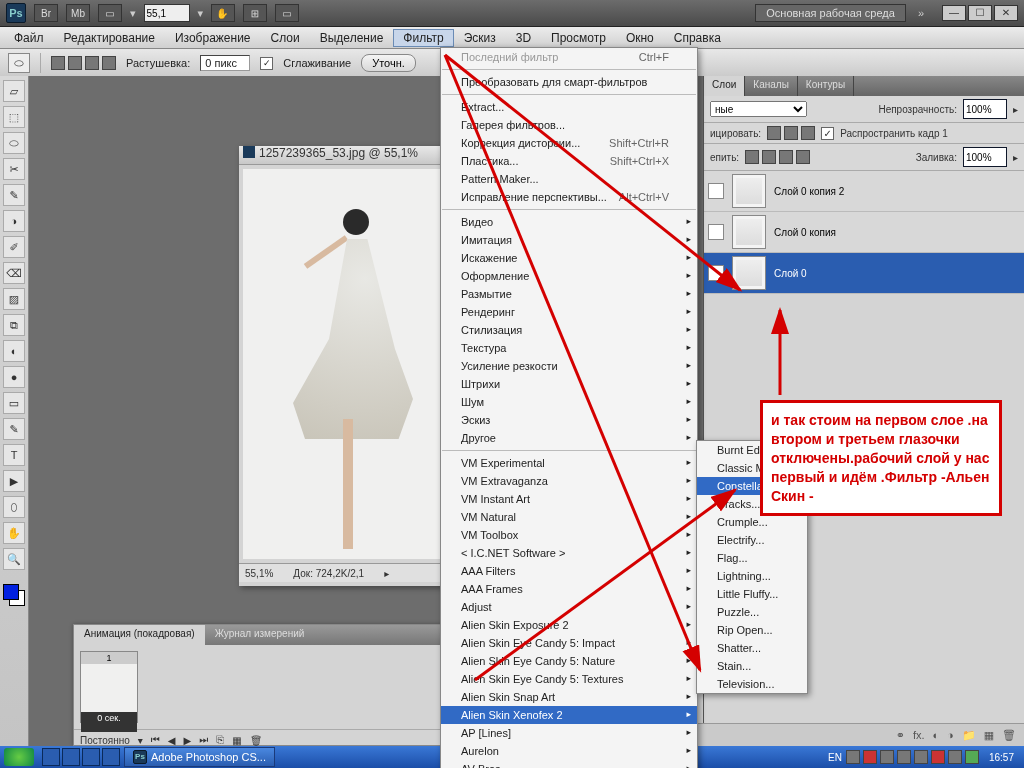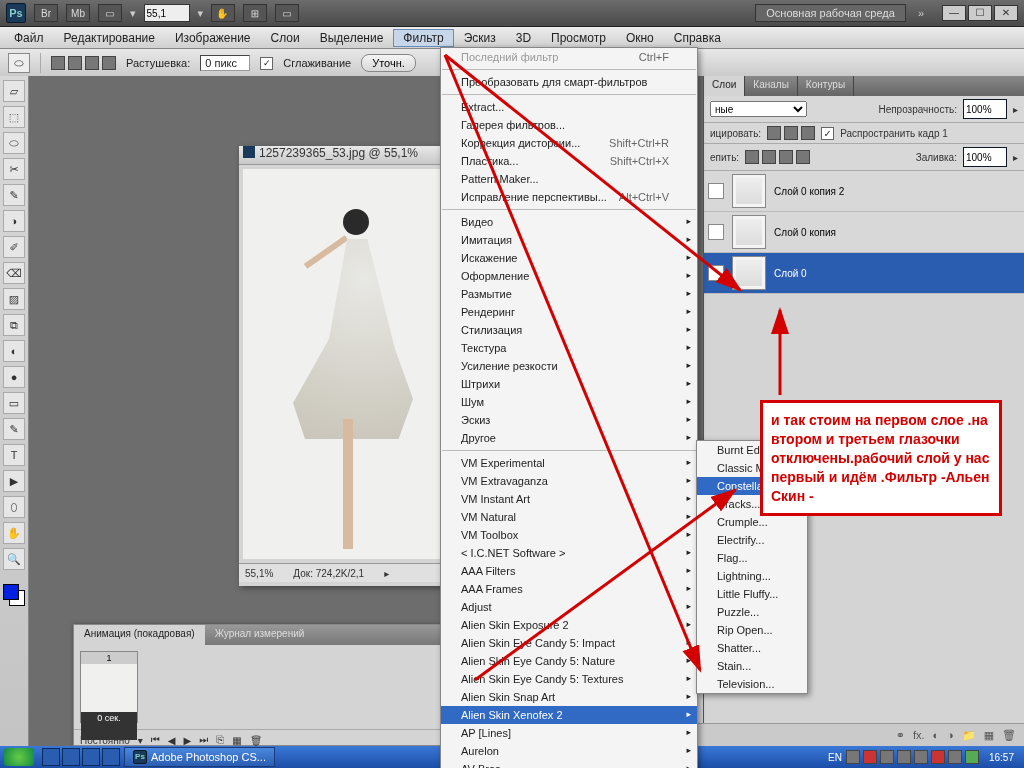--- a/index.html
+++ b/index.html
@@ -50,21 +50,21 @@
 .layer .thumb .mini{position:absolute;inset:3px;background:linear-gradient(#eee,#ddd)}
 .panel-foot{position:absolute;bottom:0;right:0;width:320px;height:22px;background:#cacaca;border-top:1px solid #999;display:flex;align-items:center;justify-content:flex-end;gap:8px;padding:0 8px;color:#555;font-size:11px}
 .anim-panel{position:absolute;left:44px;bottom:0;width:660px;height:120px;background:#d4d4d4;border:1px solid #888;box-shadow:0 0 4px rgba(0,0,0,.3)}
 .anim-panel .tabs{height:20px;background:linear-gradient(#999,#777);display:flex;font-size:10px;color:#ddd}
 .anim-panel .tabs span{padding:3px 10px}
 .anim-panel .tabs span.active{background:#d4d4d4;color:#222}
 .anim-panel .frames{display:flex;padding:6px;gap:6px;height:72px}
 .anim-panel .frame{width:56px;background:#fff;border:1px solid #888;font-size:9px;text-align:center;position:relative}
 .anim-panel .frame .num{background:#ccc;height:12px;line-height:12px}
 .anim-panel .frame .img{height:48px;background:#f0f0ef}
-.anim-panel .frame .time{background:#333;color:#fff;height:28px;line-height:12px}
+.anim-panel .frame .time{background:#333;color:#fff;height:20px;line-height:12px}
 .anim-panel .ctrl{height:20px;border-top:1px solid #aaa;display:flex;align-items:center;padding:0 6px;gap:8px;font-size:10px;color:#333}
 .menu{position:absolute;background:#f4f4f4;border:1px solid #888;box-shadow:2px 2px 6px rgba(0,0,0,.4);font-size:11px;color:#222;z-index:50}
 .menu .mi{padding:3px 28px 3px 20px;white-space:nowrap;position:relative}
 .menu .mi.dis{color:#999}
 .menu .mi.hi{background:#316ac5;color:#fff}
 .menu .mi.sub::after{content:"▸";position:absolute;right:6px;font-size:9px}
 .menu .mi .sc{position:absolute;right:28px;color:#666}
 .menu .sep{height:1px;background:#bbb;margin:3px 1px}
 .menu1{top:47px;left:440px;width:256px}
 .menu2{top:440px;left:696px;width:110px}

